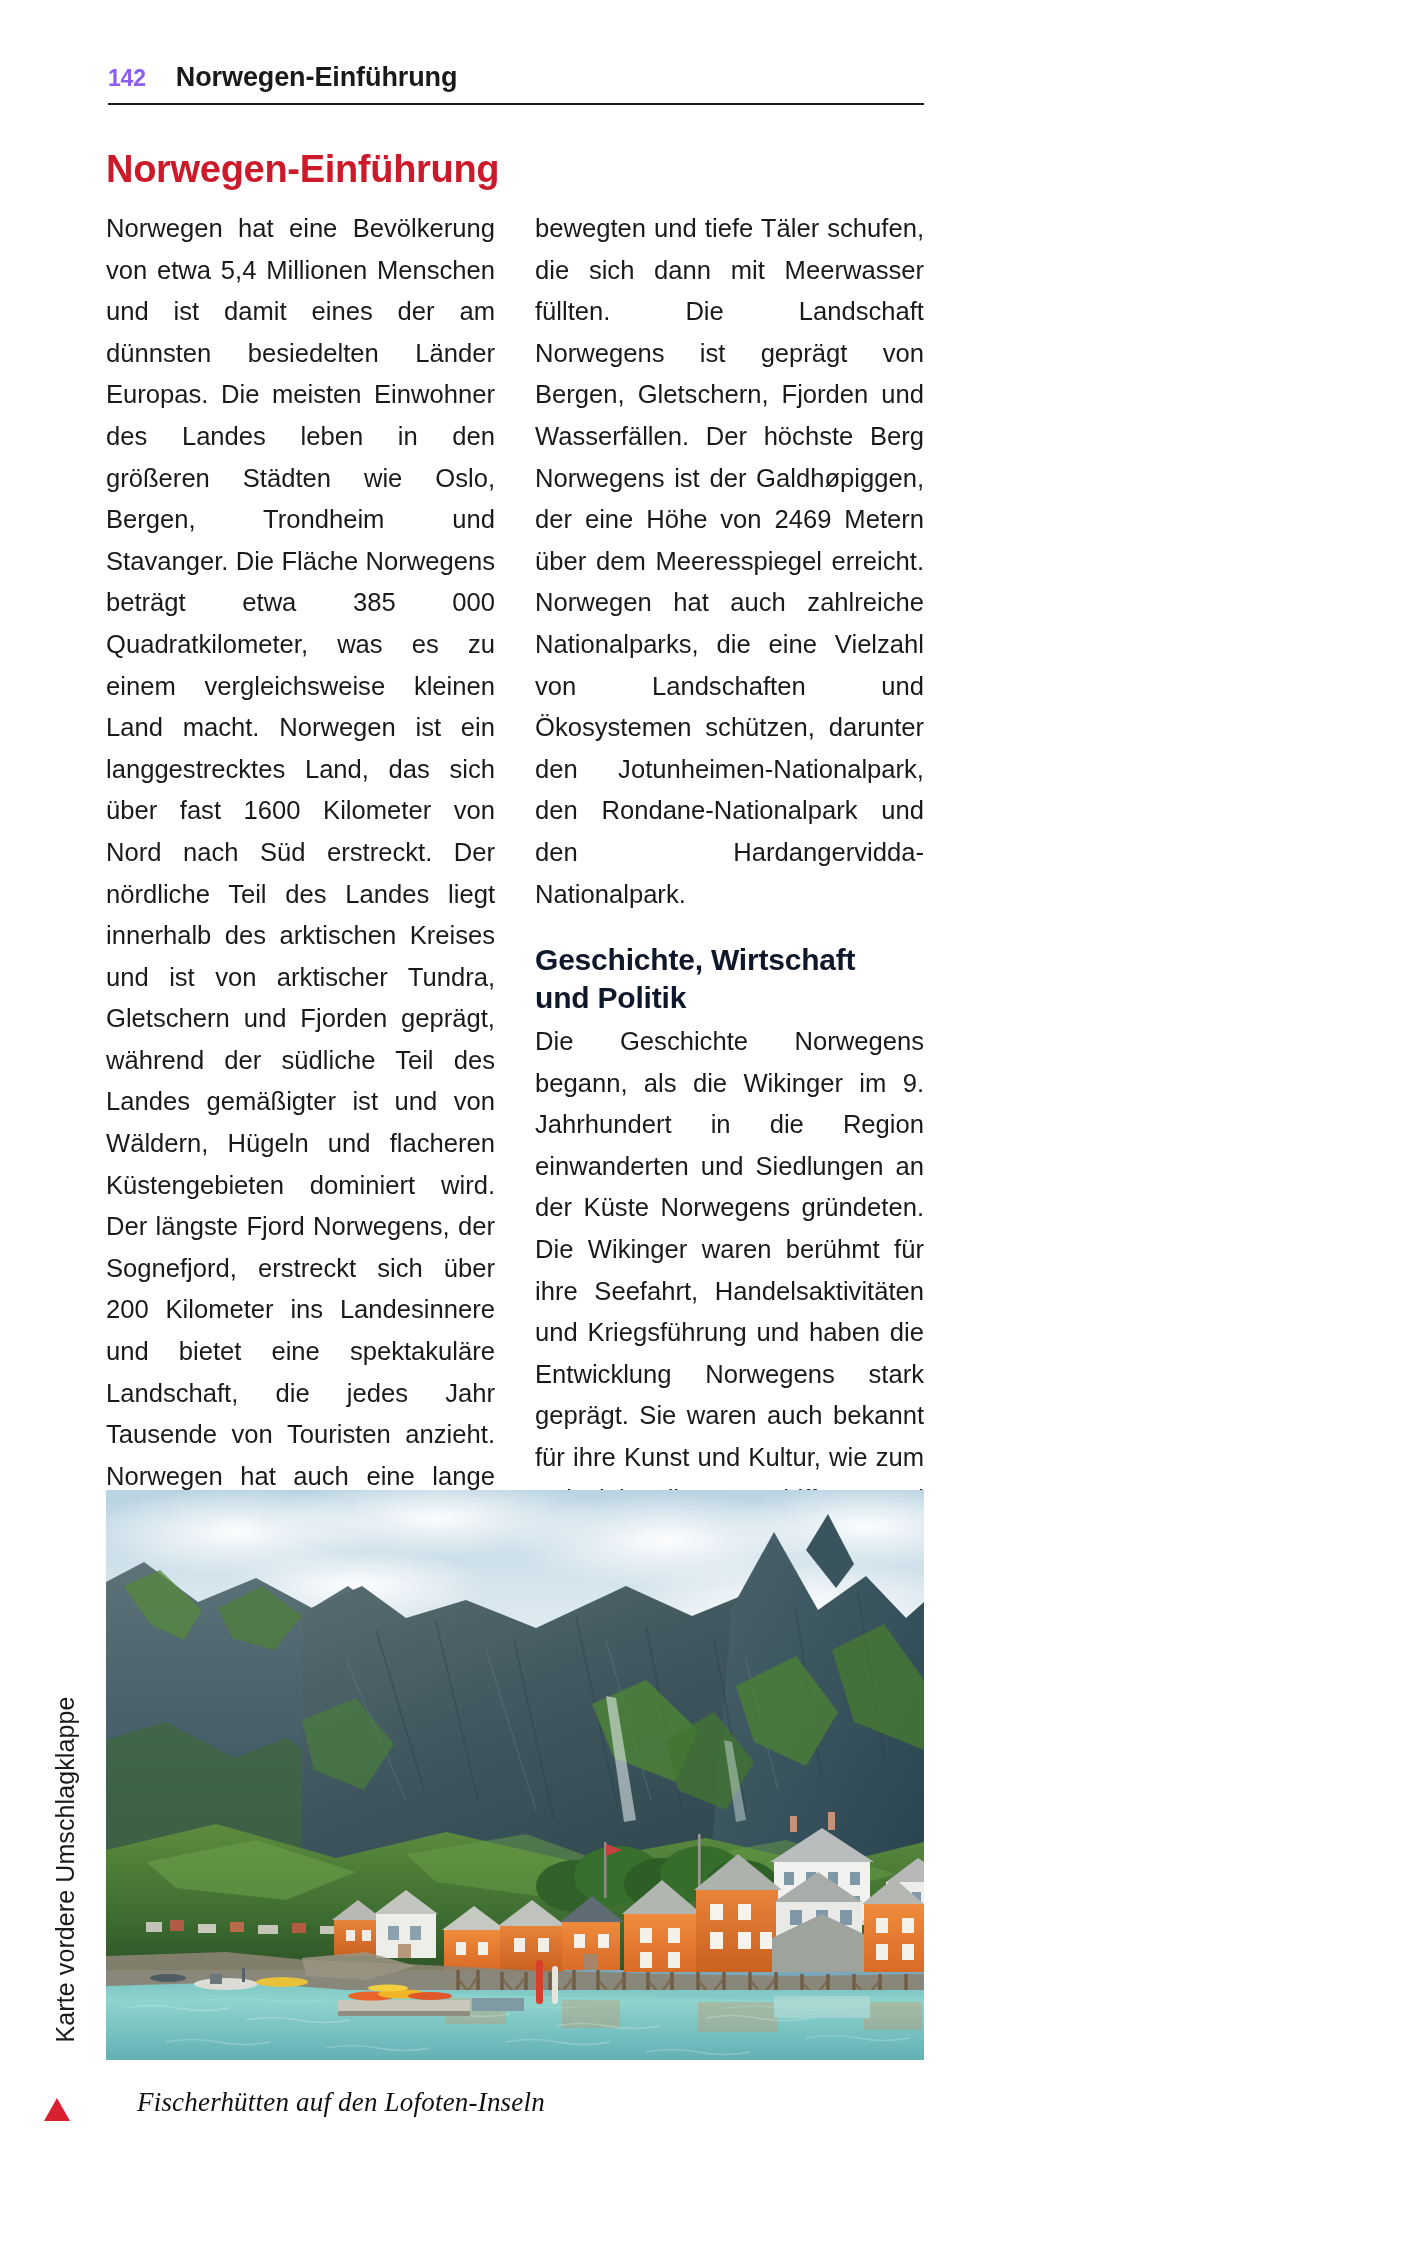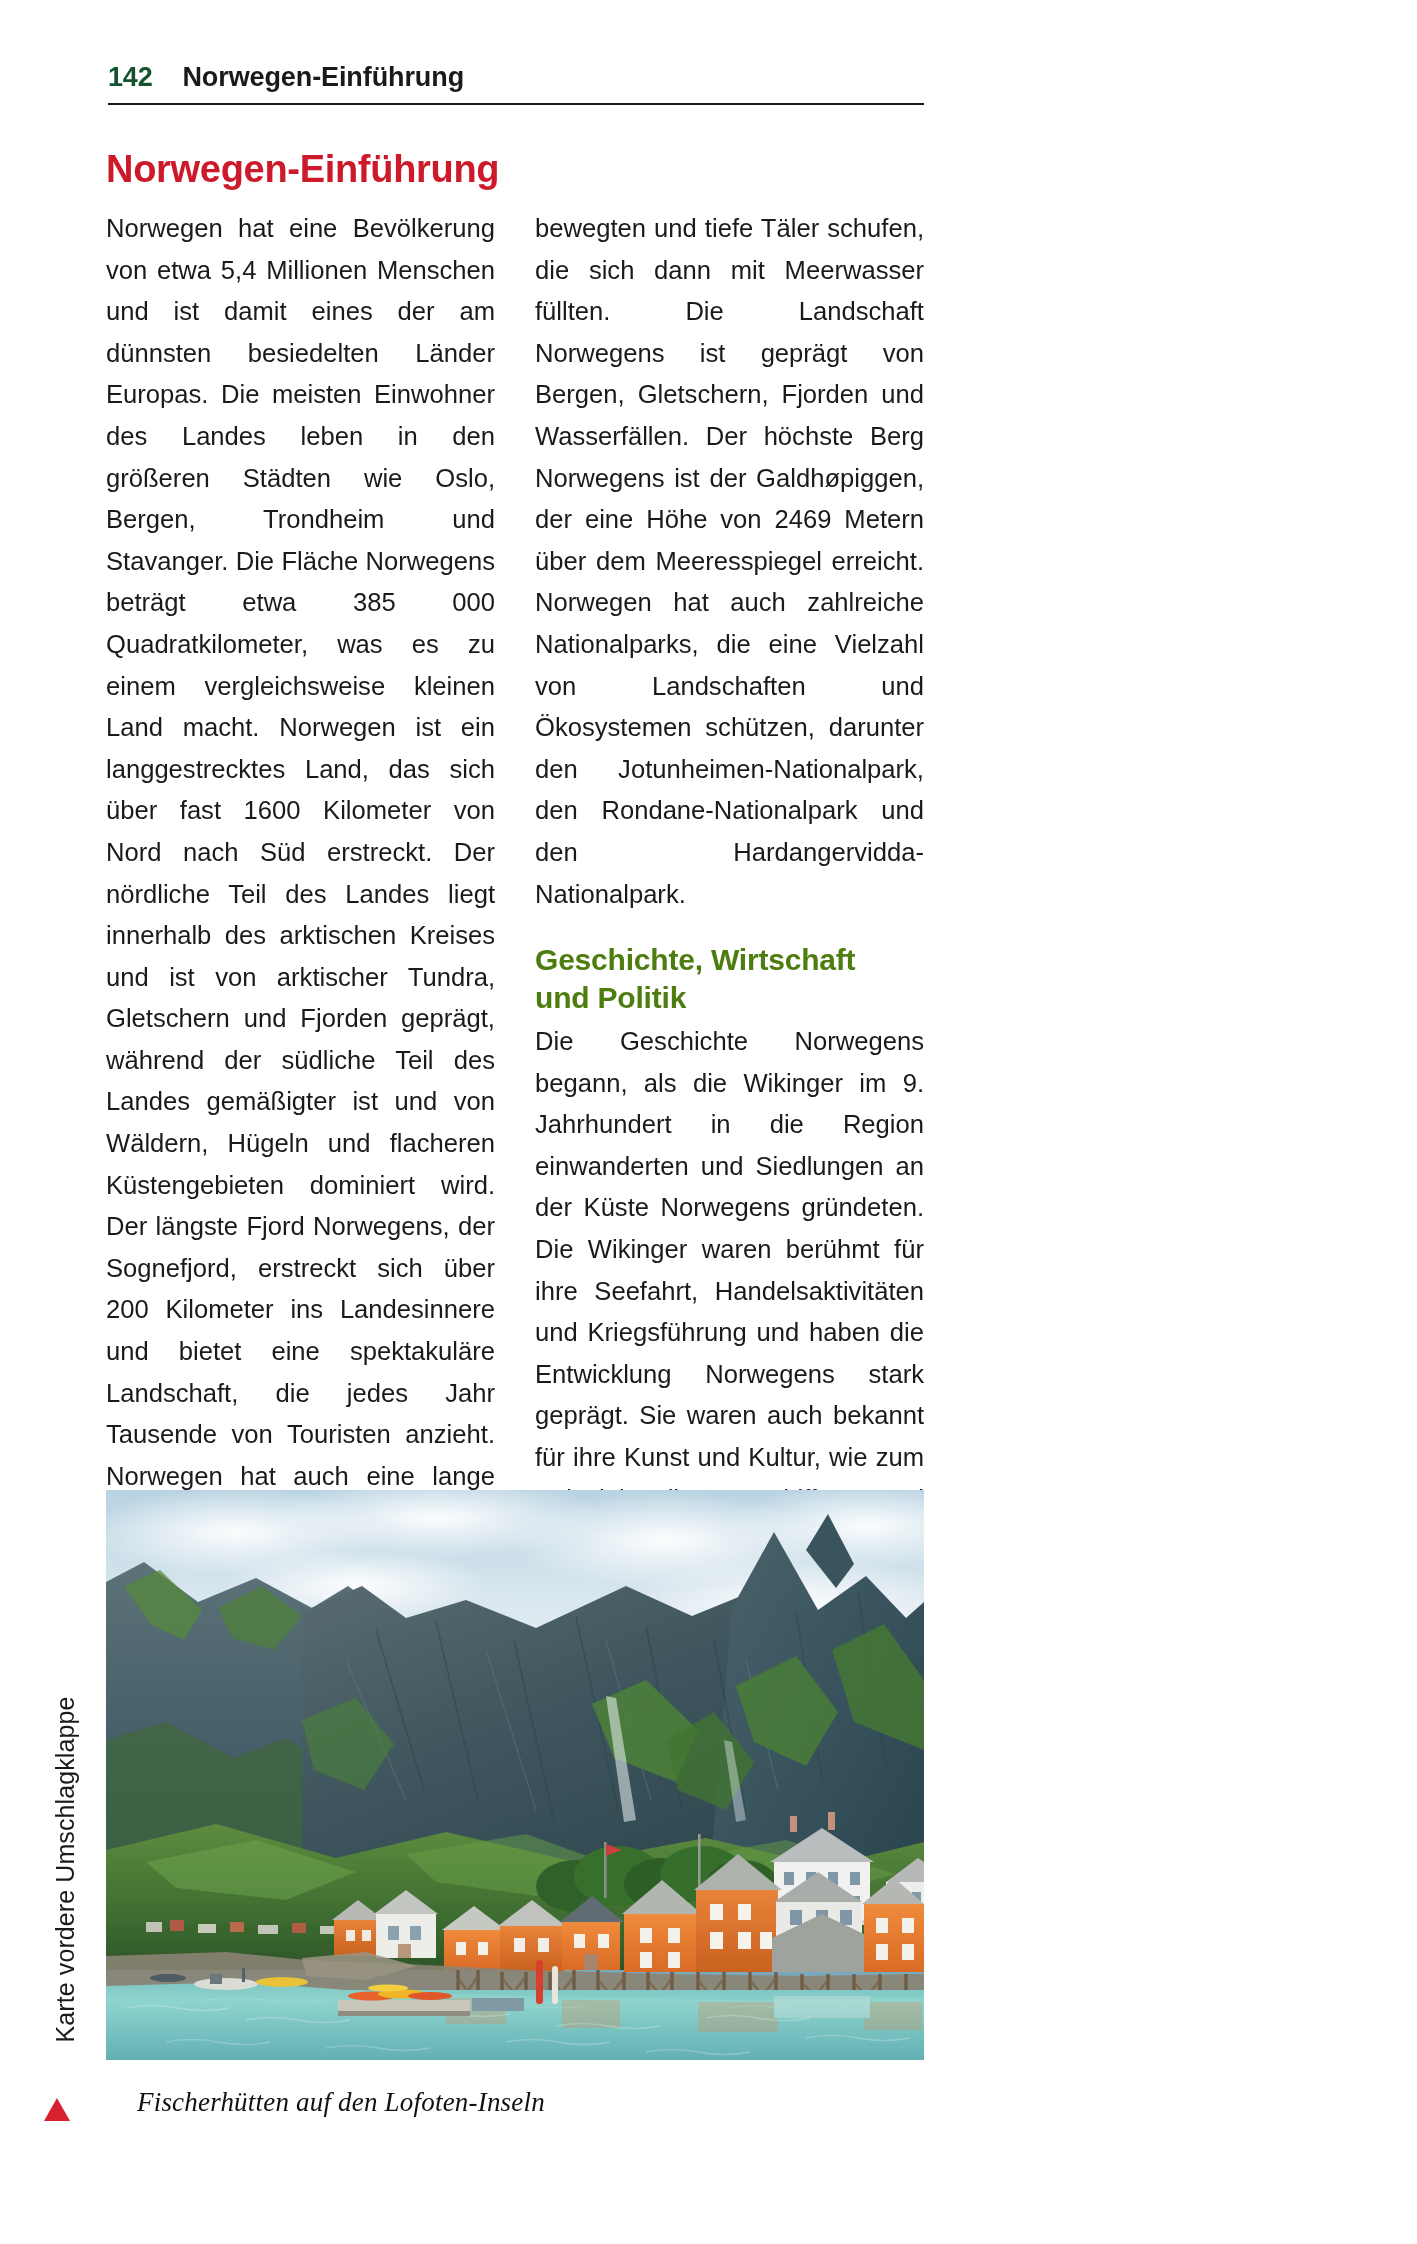--- a/index.html
+++ b/index.html
@@ -27,23 +27,23 @@
   .runhead {
     position: absolute;
     left: 108px;
     top: 62px;
     width: 816px;
     display: flex;
     align-items: baseline;
     gap: 30px;
   }
   .runhead-folio {
-    font-size: 27px;
+    font-size: 23px;
     font-weight: 700;
-    color: #14532d;
+    color: #8b5cf6;
     letter-spacing: -0.2px;
   }
   .runhead-title {
     font-size: 27px;
     font-weight: 700;
     color: #1a1a1a;
     letter-spacing: -0.1px;
   }
   .runhead-rule {
     position: absolute;
@@ -90,21 +90,21 @@
   }
   .col p.last-line-natural {
     text-align-last: left;
   }
 
   .section-head {
     margin: 26px 16px 0 0;
     font-size: 30px;
     line-height: 38px;
     font-weight: 700;
-    color: #4d7c0f;
+    color: #0f172a;
     letter-spacing: -0.2px;
   }
   .section-head + p {
     margin-top: 4px;
   }
 
   
   .side-label {
     position: absolute;
     left: -150px;

